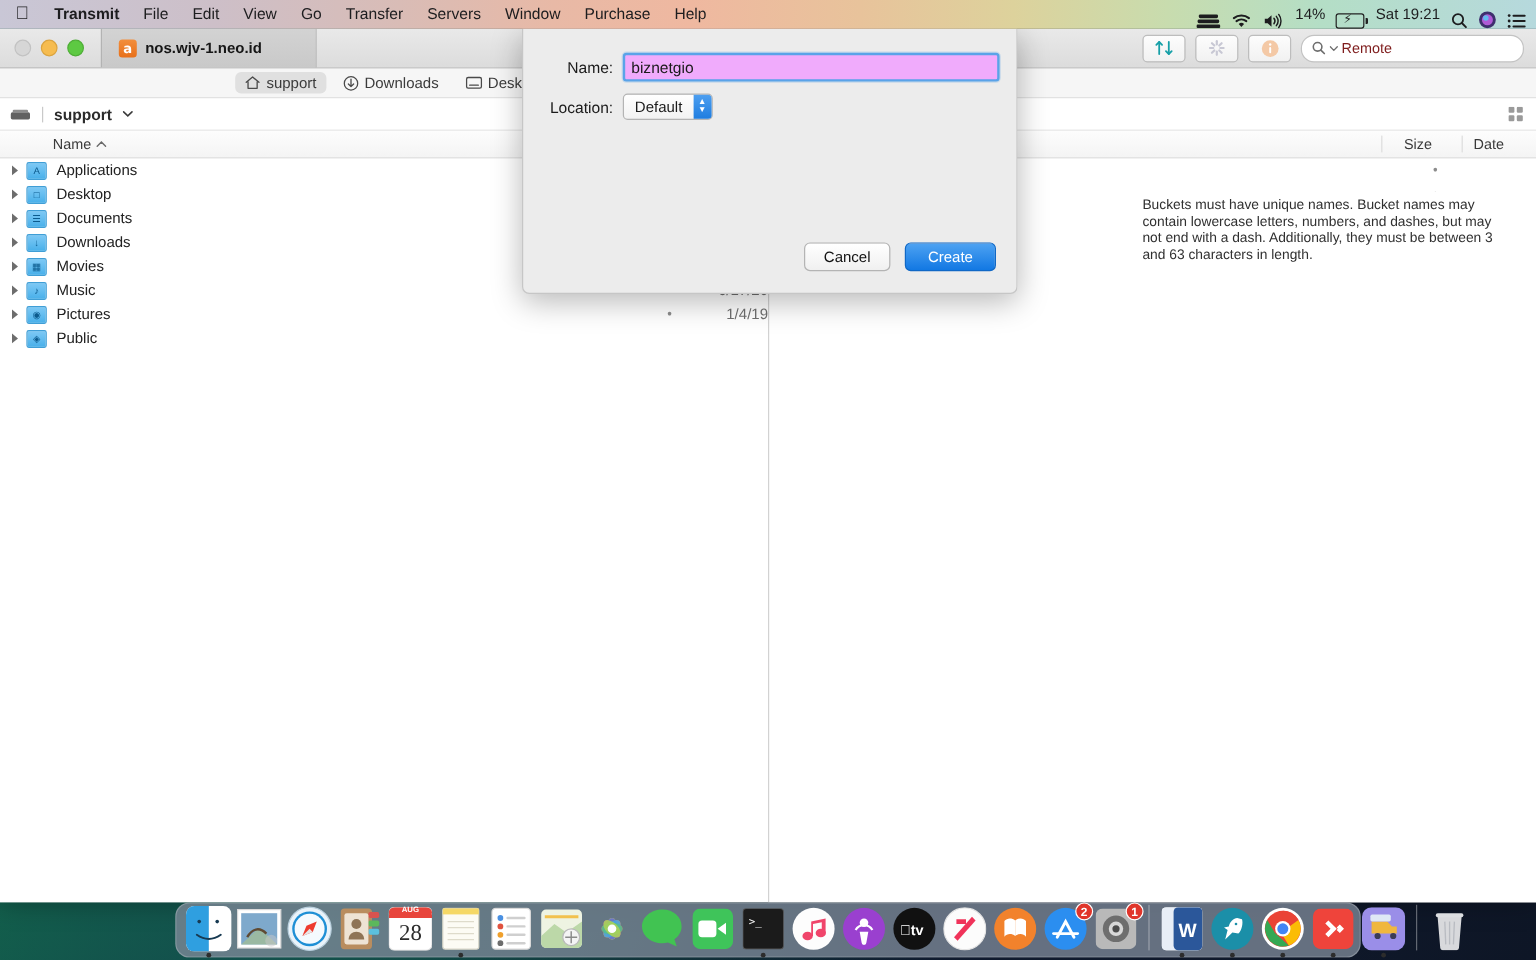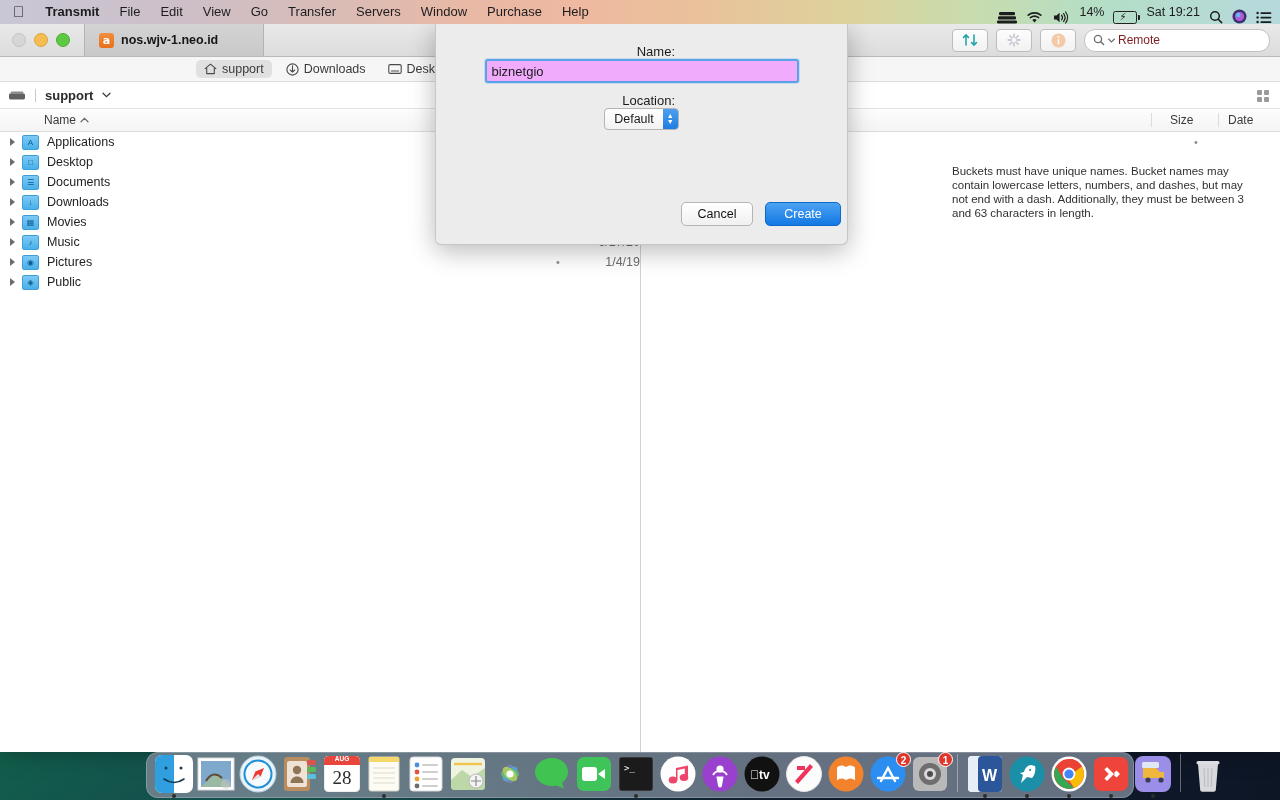--- a/index.html
+++ b/index.html
@@ -123,21 +123,21 @@
   
   #vsplit{position:absolute;left:640px;top:136px;width:1px;height:592px;background:#d2d2d2;z-index:25;}
   #rightpane{position:absolute;left:641px;top:136px;width:639px;height:592px;background:#fff;}
   
   #sheet{
     position:absolute;left:435px;top:24px;width:411px;height:220px;z-index:40;
     background:#ececec;border:1px solid #c6c6c6;border-top:none;
     border-radius:0 0 6px 6px;box-shadow:0 6px 26px rgba(0,0,0,.28);
     font-size:12.5px;color:#1b1b1b;
   }
-  .srow{display:flex;align-items:center;flex-direction:column;}
+  .srow{display:flex;align-items:center;}
   .slabel{width:75px;text-align:right;padding-right:8px;font-size:13px;color:#1b1b1b;}
   #nameinput{
     width:300px;height:20px;border:2px solid #5aa3e8;border-radius:3px;background:#f0abfc;
     display:flex;align-items:center;padding:0 5px;font-size:13px;box-shadow:0 0 0 1px rgba(90,163,232,.25);
   }
   #locselect{
     height:20px;border:1px solid #b4b4b4;border-radius:4px;
     background:linear-gradient(#ffffff,#f2f2f2);display:flex;align-items:center;
     padding-left:9px;font-size:12.5px;position:relative;
   }
@@ -460,21 +460,21 @@
     <div class="slabel">Location:</div>
     <div id="locselect">
       <span>Default</span>
       <span class="stepper">
         <span>▲</span>
           <span>▼</span>
       </span>
     </div>
   </div>
   <div id="helptext">Buckets must have unique names. Bucket names may contain lowercase letters, numbers, and dashes, but may not end with a dash. Additionally, they must be between 3 and 63 characters in length.</div>
-  <div style="position:absolute;right:6px;top:178px;display:flex;gap:12px;padding-left:22px;">
+  <div style="position:absolute;right:17px;top:178px;display:flex;gap:12px;padding-left:22px;">
     <div class="sbtn" style="width:70px;">Cancel</div>
     <div class="sbtn primary" style="width:74px;">Create</div>
   </div>
 </div>
 
 <div id="dock">
 
   <div class="dicon">
     <svg width="38" height="38" viewBox="0 0 38 38">
         <rect x="0" y="0" width="38" height="38" rx="7" fill="#fff"></rect>

